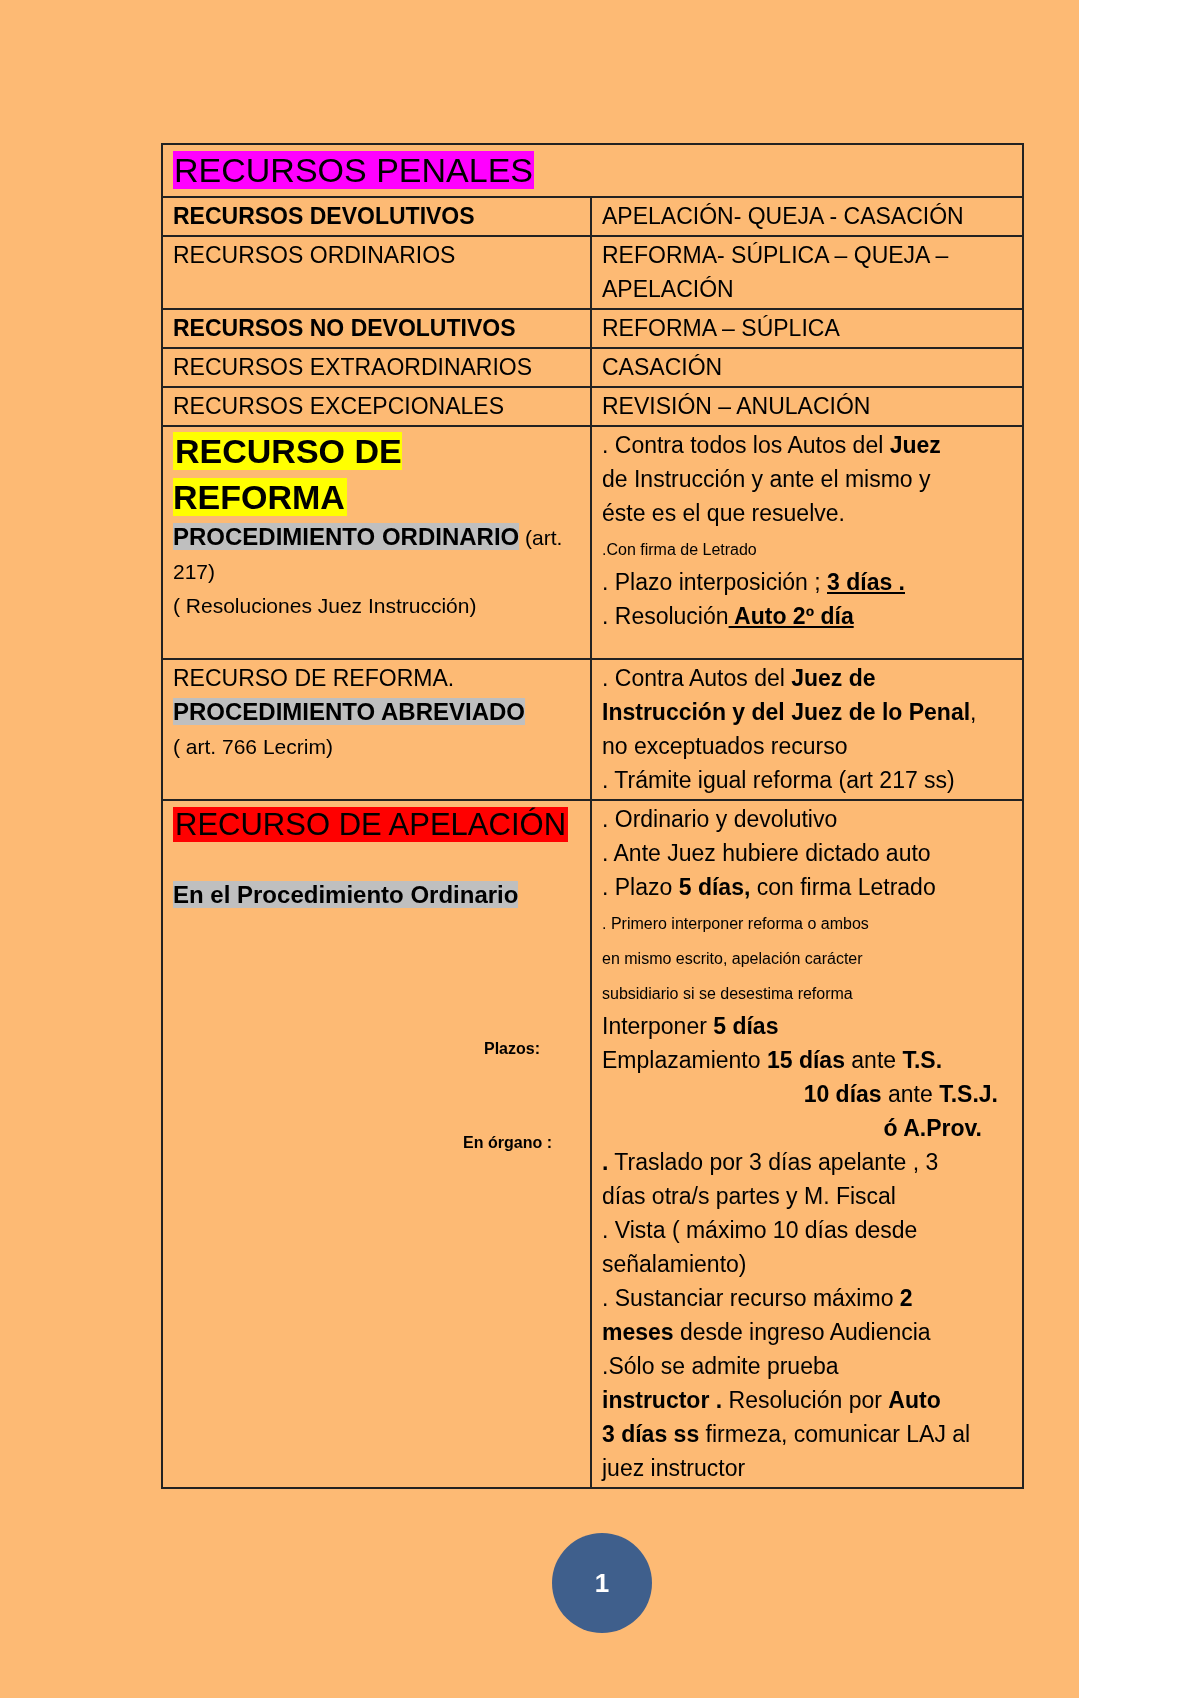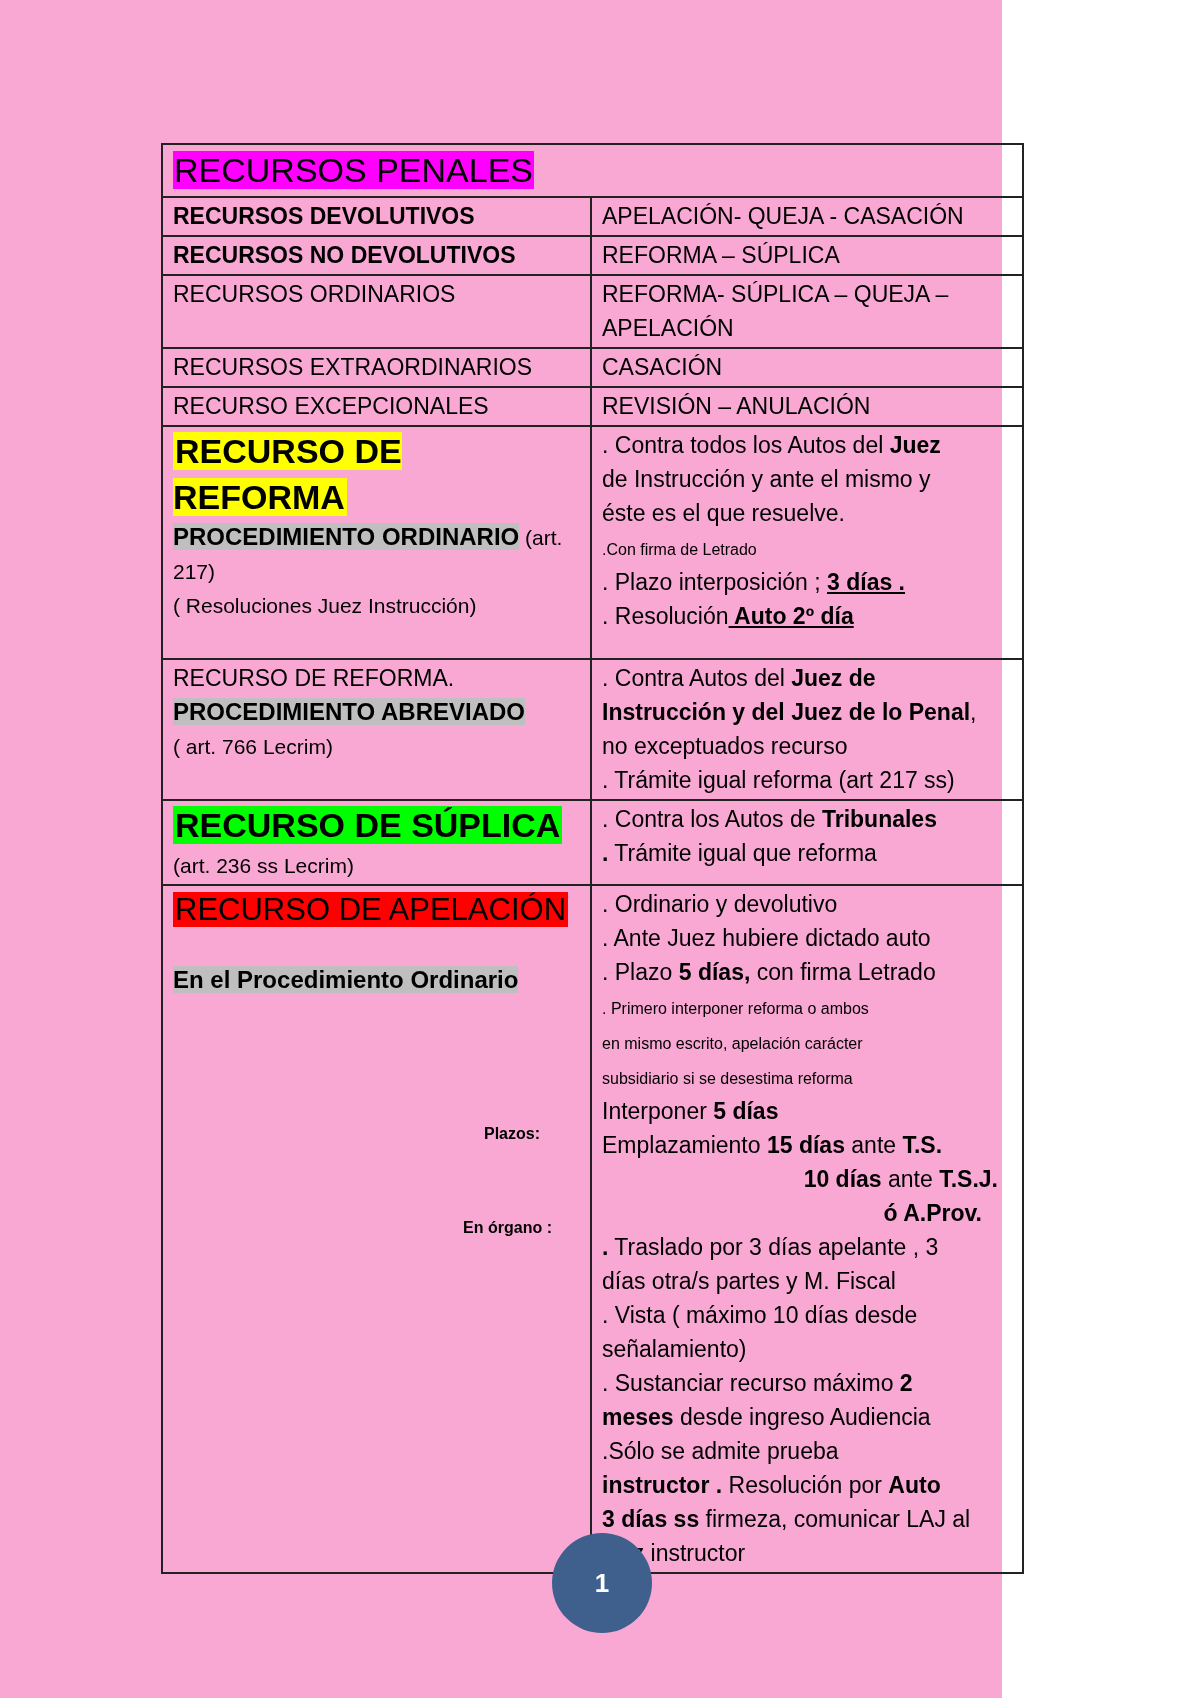--- a/index.html
+++ b/index.html
@@ -1,18 +1,18 @@
 <!DOCTYPE html>
 <html><head>
 <meta charset="utf-8">
 <style>
   html, body { margin:0; padding:0; background:#ffffff; }
   body { width:1200px; height:1698px; position:relative; overflow:hidden;
          font-family:"Liberation Sans", sans-serif; color:#000; }
-  .page { position:absolute; left:0; top:0; width:1002px; height:1698px; background:#f9a8d4; }
+  .page { position:absolute; left:0; top:0; width:1079px; height:1698px; background:#fdba74; }
   table.doc { position:absolute; left:161px; top:143px; width:861px; border-collapse:collapse;
               table-layout:fixed; font-family:"Liberation Sans", sans-serif; }
   table.doc td { border:2px solid #222; vertical-align:top; padding:1px 10px 2px 10px;
                  font-size:23px; line-height:34px; }
   col.c1 { width:429px; } col.c2 { width:432px; }
   .title { font-size:34px; line-height:48px; background:#ff00ff; padding:0 1px; }
   .b { font-weight:bold; }
   .u { text-decoration:underline;text-align:right; }
   .big { font-size:34px; font-weight:bold; line-height:46px; padding:0 2px; }
   .hl-yellow { background:#ffff00; }
@@ -45,36 +45,36 @@
       <td colspan="2">
         <span class="title">RECURSOS PENALES</span>
       </td>
     </tr>
 
     <tr>
       <td class="b">RECURSOS DEVOLUTIVOS</td>
       <td>APELACIÓN- QUEJA - CASACIÓN</td>
     </tr>
     <tr>
-      <td class="b">RECURSOS NO DEVOLUTIVOS</td>
-      <td>REFORMA – SÚPLICA</td>
-    </tr>
-    <tr>
       <td>RECURSOS ORDINARIOS</td>
       <td>
         <span class="blk">REFORMA- SÚPLICA – QUEJA –</span>
         <span class="blk">APELACIÓN</span>
       </td>
     </tr>
     <tr>
+      <td class="b">RECURSOS NO DEVOLUTIVOS</td>
+      <td>REFORMA – SÚPLICA</td>
+    </tr>
+    <tr>
       <td>RECURSOS EXTRAORDINARIOS</td>
       <td>CASACIÓN</td>
     </tr>
     <tr>
-      <td>RECURSO EXCEPCIONALES</td>
+      <td>RECURSOS EXCEPCIONALES</td>
       <td>REVISIÓN – ANULACIÓN</td>
     </tr>
 
     <tr>
       <td style="height:228px;">
         <span class="big hl-yellow">RECURSO DE REFORMA</span><br>
         <span class="sub hl-gray">PROCEDIMIENTO ORDINARIO</span><span class="small2"> (art.</span><br>
         <span class="small2">217)</span><br>
         <span class="small2">( Resoluciones Juez Instrucción)</span>
       </td>
@@ -95,30 +95,20 @@
         <span class="small2">( art. 766 Lecrim)</span>
       </td>
       <td>
         <span>. Contra Autos del </span><span class="b">Juez de</span><br>
         <span class="b">Instrucción y del Juez de lo Penal</span><span>,</span><br>
         <span>no exceptuados recurso</span><br>
         <span>. Trámite igual reforma (art 217 ss)</span>
       </td>
     </tr>
 
-    <tr>
-      <td>
-        <span class="big hl-green">RECURSO DE SÚPLICA</span><br>
-        <span class="small2">(art. 236 ss Lecrim)</span>
-      </td>
-      <td>
-        <span>. Contra los Autos de </span><span class="b">Tribunales</span><br>
-        <span class="b">.</span><span> Trámite igual que reforma</span>
-      </td>
-    </tr>
 
     <tr>
       <td>
         <span class="big hl-red" style="font-weight:normal; font-size:31px;">RECURSO DE APELACIÓN</span><br>
         <span class="spacer"></span>
         <span class="sub hl-gray">En el Procedimiento Ordinario</span>
         <span class="blk" style="height:120px;"></span>
         <span class="label-r" style="padding-right:40px;">Plazos:</span>
         <span class="blk" style="height:60px;"></span>
         <span class="label-r" style="padding-right:28px;">En órgano  :</span>

